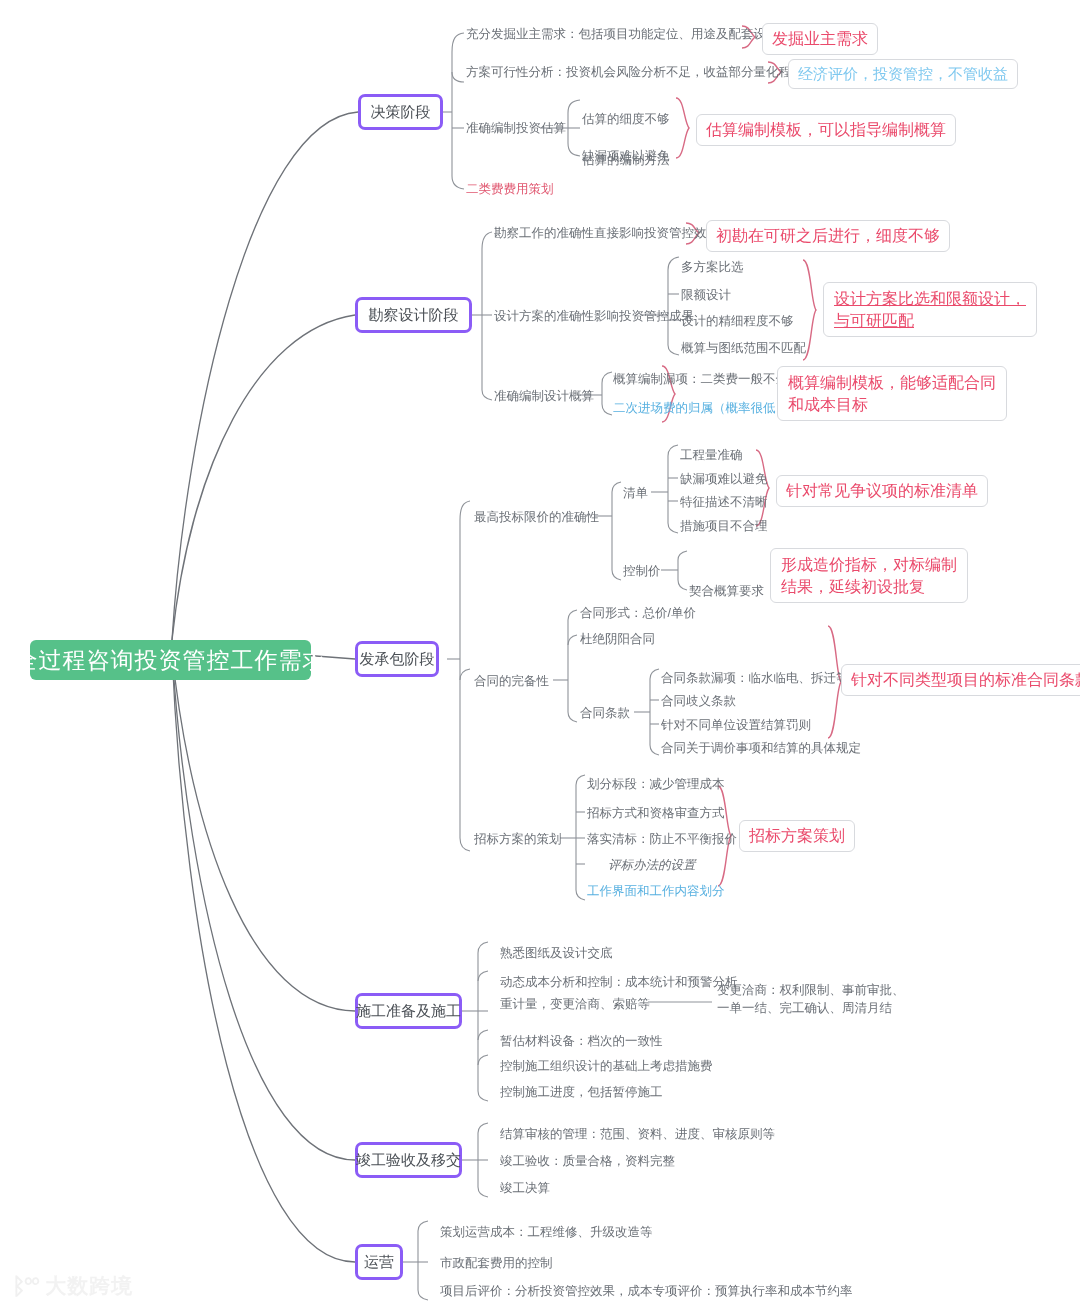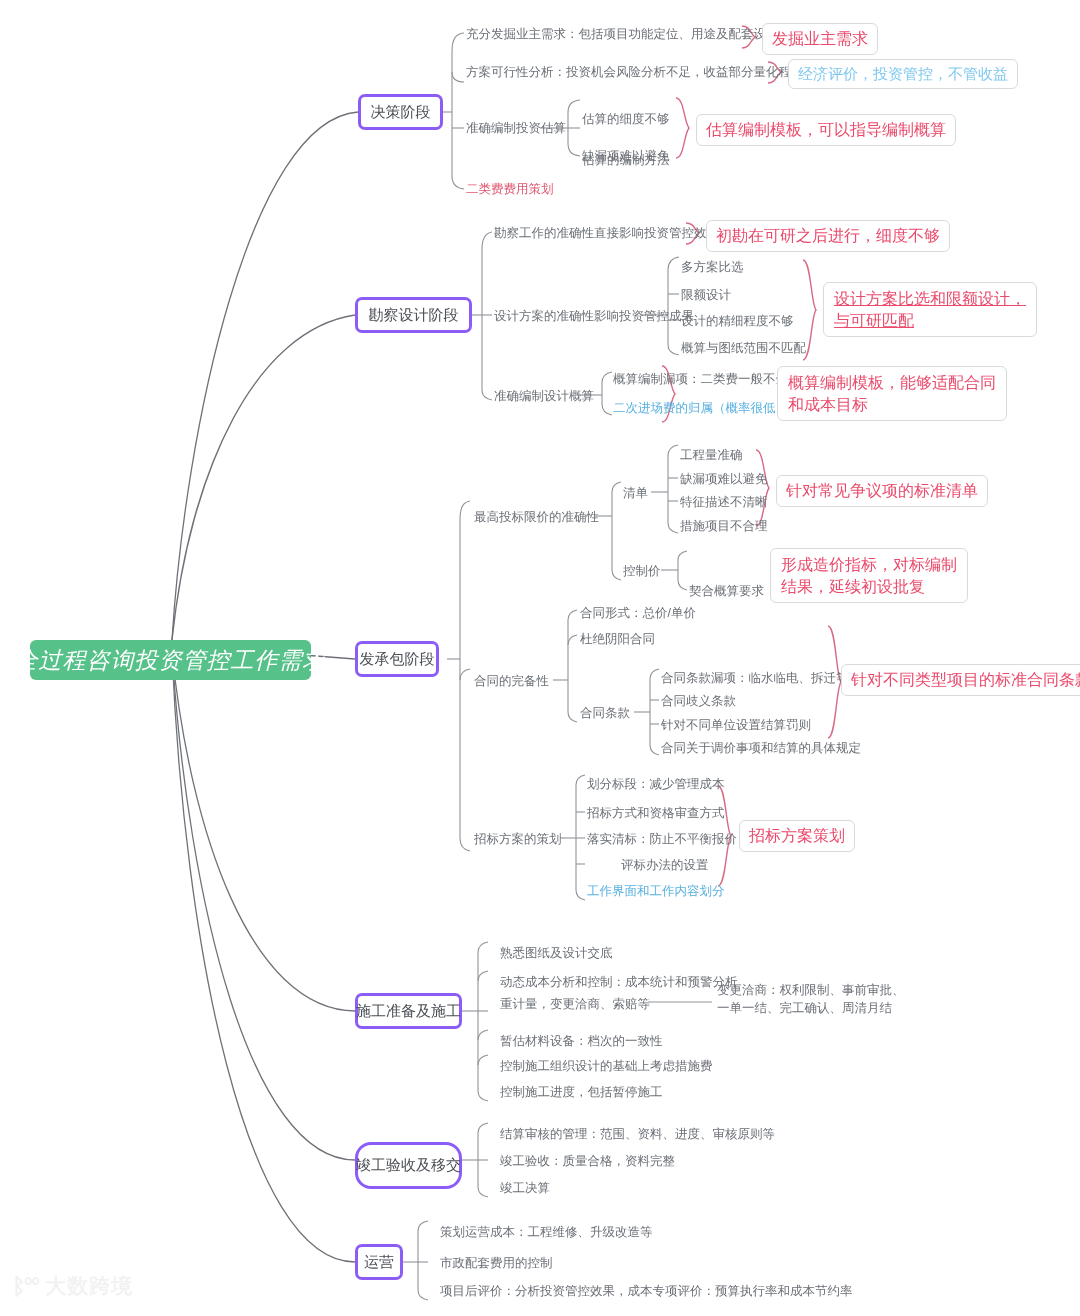--- a/index.html
+++ b/index.html
@@ -7,21 +7,20 @@
   #stage{position:relative;width:1080px;height:1316px;background:#fff;overflow:hidden;}
   svg.layer{position:absolute;left:0;top:0;width:1080px;height:1316px;pointer-events:none;}
 
   .node{position:absolute;box-sizing:border-box;white-space:nowrap;}
 
   .root{
     background:#56c189;color:#ffffff;border-radius:6px;
     font-size:23px;letter-spacing:1px;
     display:flex;align-items:center;justify-content:center;
     padding:0 14px;
-    font-style:italic;
   }
 
   .stage-box{
     border:3px solid #8b5cf6;border-radius:7px;background:#fff;
     color:#4a4f55;font-size:15px;
     display:flex;align-items:center;justify-content:center;
     padding:0 10px;
   }
 
   .leaf{
@@ -195,21 +194,21 @@
   </div>
   <div class="node stage-box" style="left:355px;top:297px;width:117px;height:36px;">
     <span>勘察设计阶段</span>
   </div>
   <div class="node stage-box" style="left:355px;top:641px;width:84px;height:36px;">
     <span>发承包阶段</span>
   </div>
   <div class="node stage-box" style="left:355px;top:993px;width:107px;height:36px;">
     <span>施工准备及施工</span>
   </div>
-  <div class="node stage-box" style="left:355px;top:1142px;width:107px;height:47px;border-radius:16px;">
+  <div class="node stage-box" style="left:355px;top:1142px;width:107px;height:36px;">
     <span>竣工验收及移交</span>
   </div>
   <div class="node stage-box" style="left:355px;top:1244px;width:48px;height:36px;">
     <span>运营</span>
   </div>
 
   <div class="node leaf" style="left:466px;top:25px;">
     <span>充分发掘业主需求：包括项目功能定位、用途及配套设备等</span>
     </div>
   <div class="node leaf" style="left:466px;top:63px;">
@@ -342,21 +341,21 @@
 
   <div class="node leaf" style="left:587px;top:775px;">
     <span>划分标段：减少管理成本</span>
     </div>
   <div class="node leaf" style="left:587px;top:804px;">
     <span>招标方式和资格审查方式</span>
     </div>
   <div class="node leaf" style="left:587px;top:830px;">
     <span>落实清标：防止不平衡报价</span>
     </div>
-  <div class="node leaf" style="left:621px;top:856px;">
+  <div class="node leaf" style="left:608px;top:856px;font-style:italic;">
     <span>评标办法的设置</span>
     </div>
   <div class="node leaf blue" style="left:587px;top:882px;">
     <span>工作界面和工作内容划分</span>
     </div>
 
   <div class="node callout" style="left:776px;top:475px;">
     <span>针对常见争议项的标准清单</span>
     </div>
   <div class="node callout two" style="left:770px;top:548px;">

